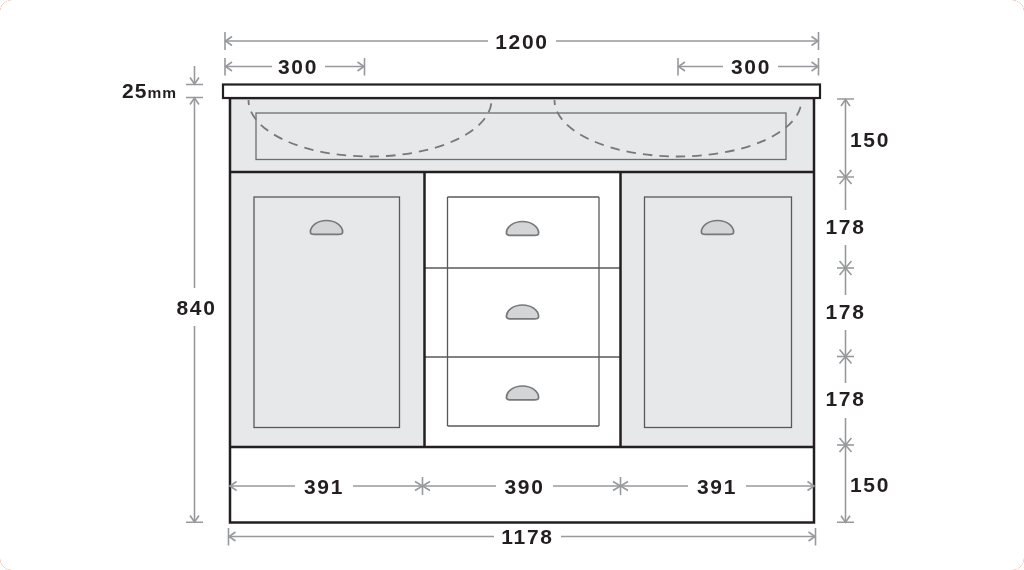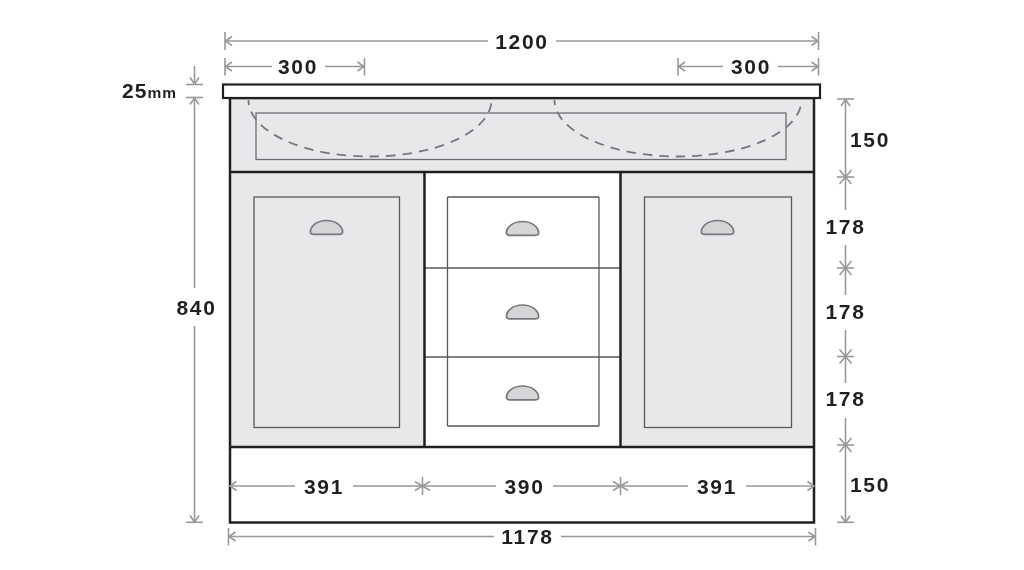--- a/index.html
+++ b/index.html
@@ -1,16 +1,16 @@
 <!DOCTYPE html>
 <html><head>
 <meta charset="utf-8">
 <style>
   html,body{margin:0;padding:0;background:#ffffff;}
-  .wrap{width:1024px;height:570px;position:relative;overflow:hidden;background:#c2410c;}
+  .wrap{width:1024px;height:570px;position:relative;overflow:hidden;background:#c2410c;border-radius:12px;}
   text{font-family:"Liberation Sans",sans-serif;font-weight:bold;fill:#231f20;}
 </style>
 </head>
 <body>
 <div class="wrap">
 <svg width="1024" height="570" viewBox="0 0 1024 570">
   <defs>
     <path id="handle" d="M -16.1 5 A 16.1 11.5 0 0 1 16.1 5 C 16.1 6.9 14.6 7.4 12 7.4 L -12 7.4 C -14.6 7.4 -16.1 6.9 -16.1 5 Z" fill="#d3d5d6" stroke="#77787b" stroke-width="1.7"></path>
   </defs>
 

